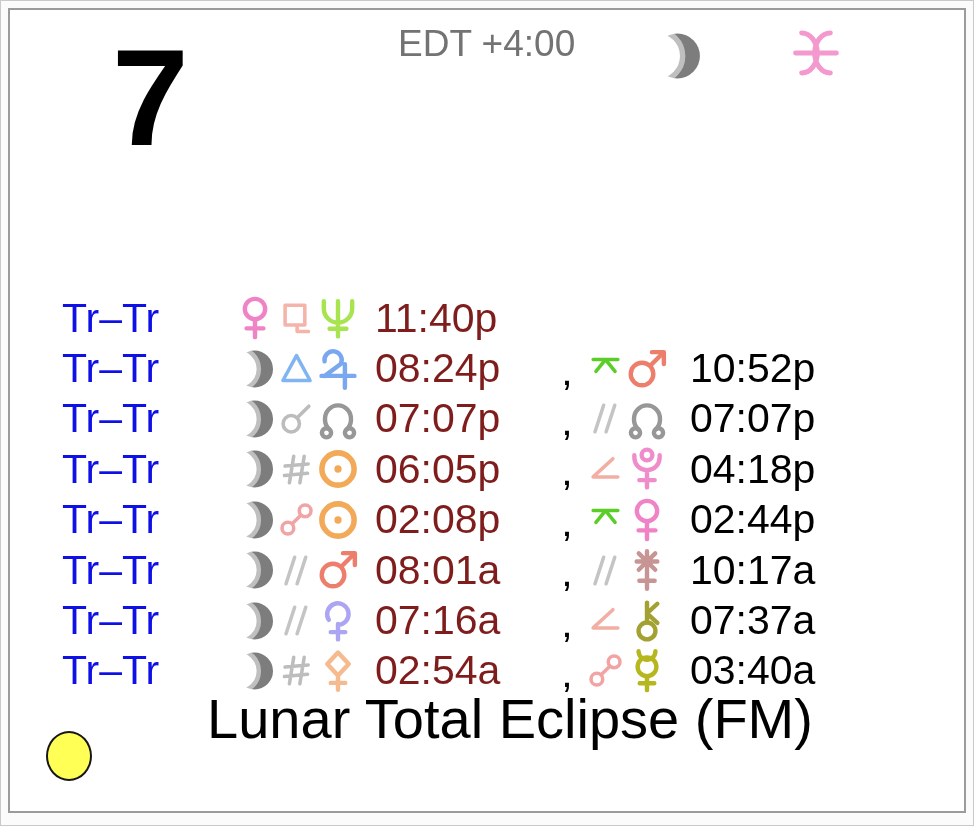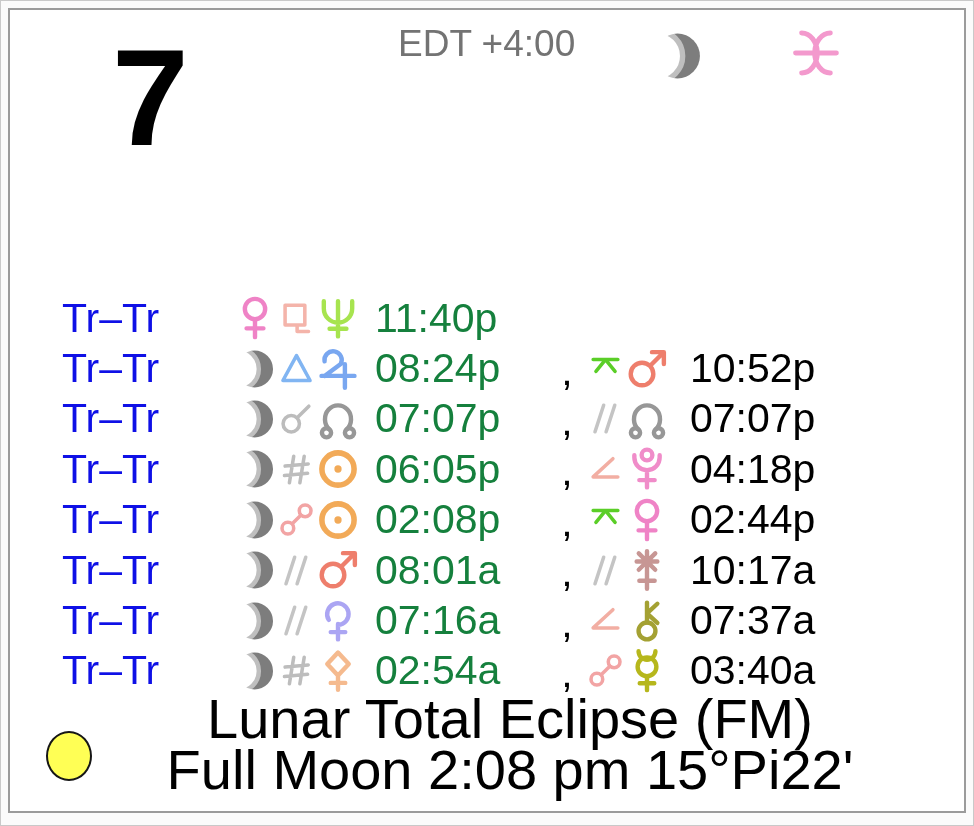--- a/index.html
+++ b/index.html
@@ -30,21 +30,21 @@
   .hdr-sign{left:778px;top:17px;width:56px;height:52px;}
   .rows{position:absolute;left:16px;top:283px;width:100%;margin-left:16px;}
   .asp-row{display:flex;align-items:center;height:50.4px;width:100%;}
   .c{display:flex;align-items:center;justify-content:center;flex:0 0 auto;}
   .c-label{width:190px;justify-content:flex-start;padding-left:20px;box-sizing:border-box;
     color:#0f10e6;font-size:41px;}
   .c-p1{width:62px;}
   .c-asp{width:60px;}
   .c-p2{width:62px;}
   .c-time{width:186px;justify-content:flex-start;padding-left:14px;box-sizing:border-box;
-    color:#15803d;font-size:41px;}
+    color:#7f1d1d;font-size:41px;}
   .c-comma{width:40px;color:#000;font-size:41px;align-self:flex-end;line-height:1.1;}
   .c-asp2{width:66px;}
   .c-p3{width:62px;}
   .c-time2{flex:1 1 auto;justify-content:flex-start;padding-left:20px;box-sizing:border-box;
     color:#000;font-size:41px;}
   .icon{display:inline-flex;align-items:center;justify-content:center;}
   .ic-planet{width:46px;height:46px;}
   .ic-aspect{width:37px;height:37px;}
   .icon svg{width:100%;height:100%;display:block;}
   .footer-line{
@@ -456,17 +456,16 @@
               <path d="M12 14.7 V22 M8.2 18.4 H15.8 M7.6 1.7 a4.4 4.4 0 0 0 8.8 0"></path>
             </g>
           </svg>
         </span>
       <span class="c c-time2">03:40a</span>
     </div>
 
   </div>
 
   <div class="footer-line footer-line1">Lunar Total Eclipse (FM)</div>
-  <div class="footer-line footer-line2">Full Moon 2:08 pm 15°Pi22'</div>
 
   <div class="phase-circle" style="background: rgb(255, 255, 85);"></div>
 
 </div>
 
 </body></html>

